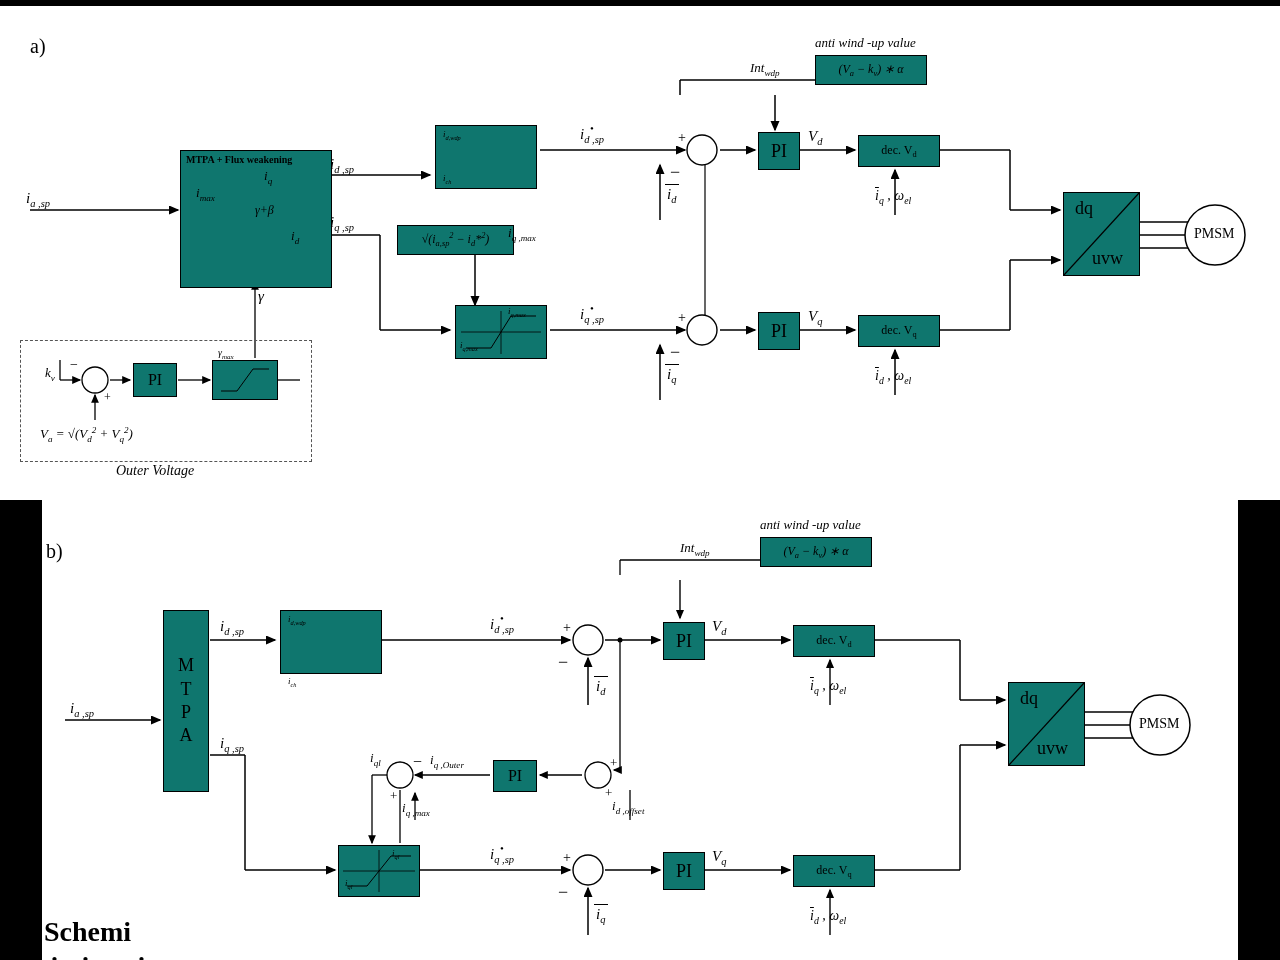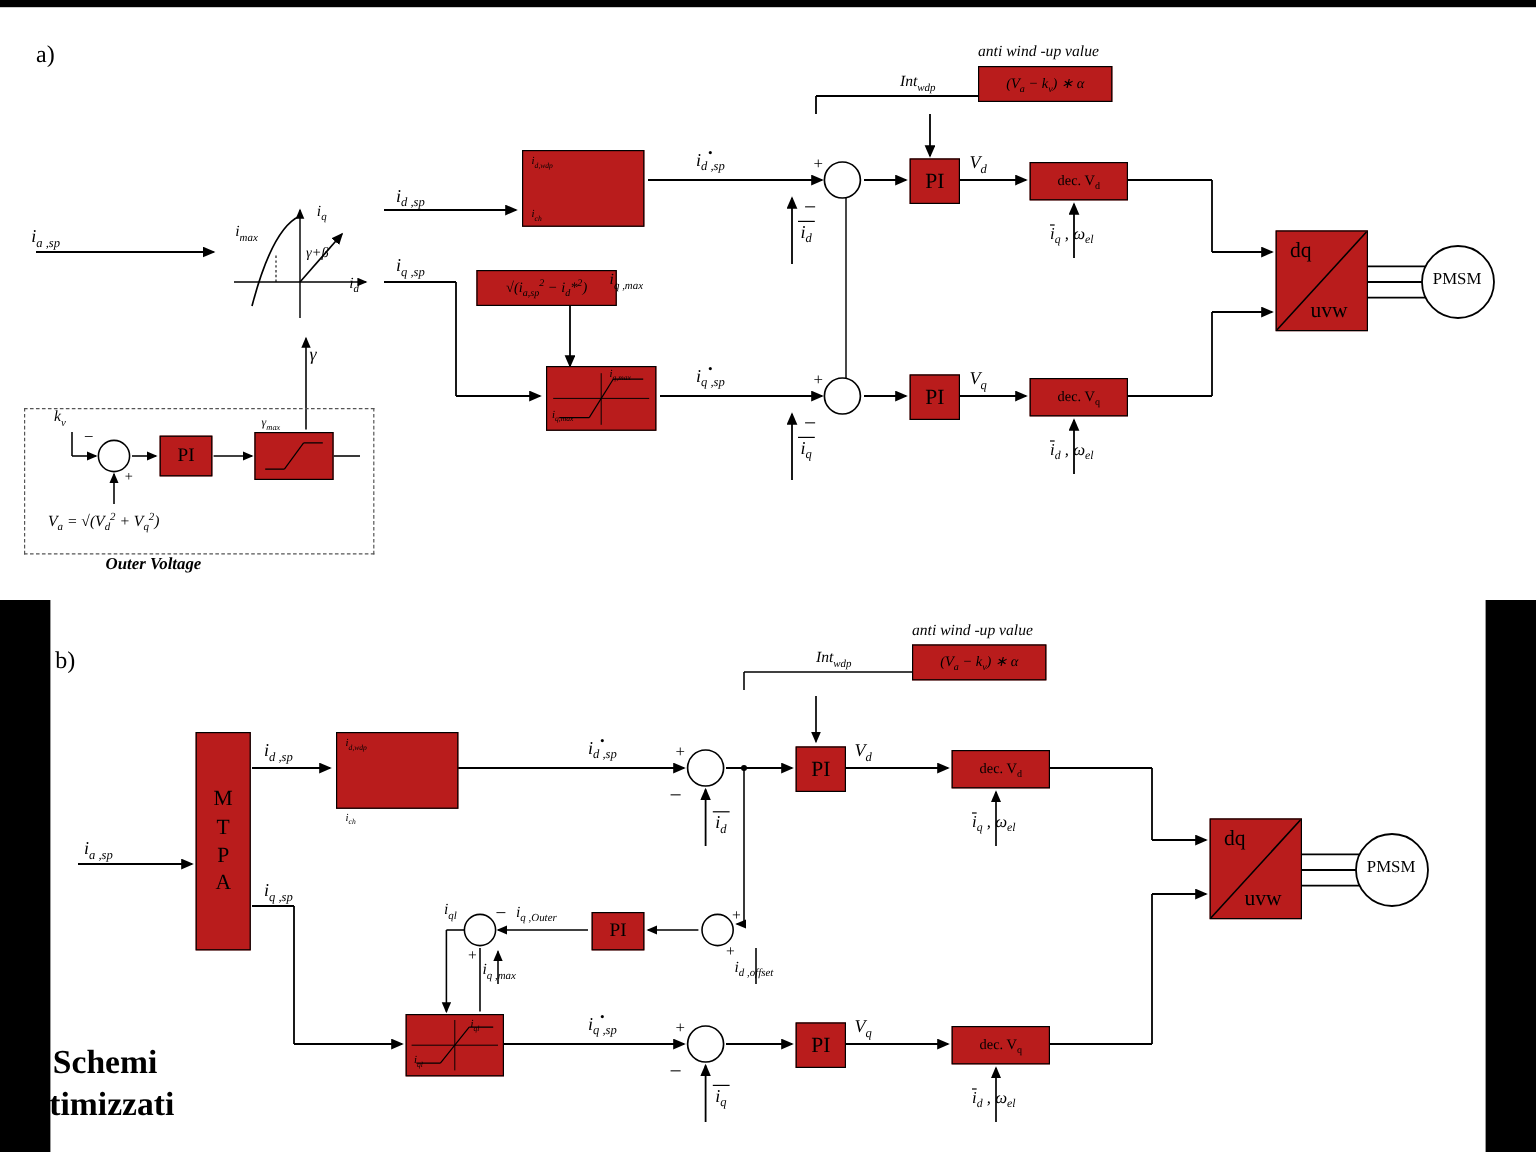--- a/index.html
+++ b/index.html
@@ -19,25 +19,25 @@
   svg{position:absolute;left:0;top:0;}
   .lbl{
     position:absolute;
     font-size:15px;
     color:#000;
     white-space:nowrap;
     font-style:italic;
   }
   .lbl.up{font-style:normal}
   .lbl.big{font-size:20px;font-style:normal;}
-  .lbl.huge{font-size:28px;font-weight:bold;color:#fff;font-style:normal;}
+  .lbl.huge{font-size:28px;font-weight:bold;color:#fff;font-style:normal;margin-top:46px;}
   .block{
     position:absolute;
     border:1.5px solid #000;
-    background:#b91c1c;
+    background:#0f766e;
     display:flex;align-items:center;justify-content:center;
     font-size:16px;
   }
   .block.small{font-size:12px}
   .sub{font-size:.7em;vertical-align:sub}
   .sup{font-size:.7em;vertical-align:super}
   .ital{font-style:italic}
   .dashed{border:1.2px dashed #555;position:absolute;background:transparent}
   .bar{position:absolute;width:14px;height:1.4px;background:#000;}
 </style>
@@ -128,20 +128,23 @@
     </g>
 
     <g transform="translate(440,130)">
       <rect x="0" y="0" width="95" height="55" fill="none"></rect>
       <line x1="47" y1="0" x2="47" y2="55" stroke="#000" stroke-width="1" marker-end="url(#arr)"></line>
       <line x1="0" y1="27" x2="95" y2="27" stroke="#000" stroke-width="1" marker-end="url(#arr)"></line>
       <rect x="5" y="30" width="85" height="18" fill="url(#hatch)" opacity="0.5"></rect>
     </g>
   </svg>
 
+  <div class="block" style="left:180px;top:150px;width:140px;height:130px;align-items:flex-start;justify-content:flex-start;padding:3px 5px;font-size:10px;font-weight:bold">
+    <span>MTPA + Flux weakening</span>
+  </div>
 
   <div class="lbl" style="left:264px;top:168px;font-size:13px">i<span class="sub">q</span></div>
   <div class="lbl" style="left:291px;top:228px;font-size:13px">i<span class="sub">d</span></div>
   <div class="lbl" style="left:196px;top:185px;font-size:13px">i<span class="sub">max</span></div>
   <div class="lbl" style="left:255px;top:203px;font-size:12px">γ+β</div>
   <div class="lbl" style="left:258px;top:288px;font-size:15px">γ</div>
 
   <div class="lbl" style="left:330px;top:156px">i<span class="sub">d ,sp</span></div>
   <div class="lbl" style="left:330px;top:214px">i<span class="sub">q ,sp</span></div>
 
@@ -212,35 +215,35 @@
   </div>
   <div class="lbl up" style="left:1075px;top:198px;font-size:18px">dq</div>
   <div class="lbl up" style="left:1092px;top:248px;font-size:18px">uvw</div>
 
   <svg style="position:absolute;left:0;top:0" width="1280" height="500">
     <circle cx="1215" cy="235" r="30" fill="#fff" stroke="#000" stroke-width="1.5"></circle>
   </svg>
   <div class="lbl up" style="left:1194px;top:226px;font-size:14px">PMSM</div>
 
   <div class="dashed" style="left:20px;top:340px;width:290px;height:120px"></div>
-  <div class="lbl" style="left:45px;top:339px;font-size:13px">k<span class="sub">v</span></div>
+  <div class="lbl" style="left:45px;top:365px;font-size:13px">k<span class="sub">v</span></div>
   <div class="lbl up" style="left:70px;top:357px;font-size:14px">−</div>
   <div class="lbl up" style="left:104px;top:390px;font-size:12px">+</div>
   <div class="block" style="left:133px;top:363px;width:42px;height:32px;font-size:16px">PI</div>
 
   <div class="block" style="left:212px;top:360px;width:64px;height:38px">
     <svg width="64" height="38">
         <line x1="8" y1="30" x2="24" y2="30" stroke="#000"></line>
         <line x1="24" y1="30" x2="40" y2="8" stroke="#000"></line>
         <line x1="40" y1="8" x2="56" y2="8" stroke="#000"></line>
       </svg>
   </div>
   <div class="lbl" style="left:218px;top:347px;font-size:10px">γ<span class="sub">max</span></div>
   <div class="lbl" style="left:40px;top:425px;font-size:13px">V<span class="sub">a</span> = √(V<span class="sub">d</span><span class="sup">2</span> + V<span class="sub">q</span><span class="sup">2</span>)</div>
-  <div class="lbl" style="left:88px;top:463px;font-weight:bold;font-size:14px">Outer Voltage</div>
+  <div class="lbl" style="left:116px;top:463px;font-weight:normal;font-size:14px">Outer Voltage</div>
 
   <div class="lbl big" style="left:46px;top:540px;color:#000">b)</div>
 
   <svg width="1280" height="960" style="top:0">
     <g>
 
     <line x1="65" y1="720" x2="160" y2="720" stroke="#000" stroke-width="1.5" marker-end="url(#arr)"></line>
 
     <line x1="210" y1="640" x2="275" y2="640" stroke="#000" stroke-width="1.5" marker-end="url(#arr)"></line>
 

